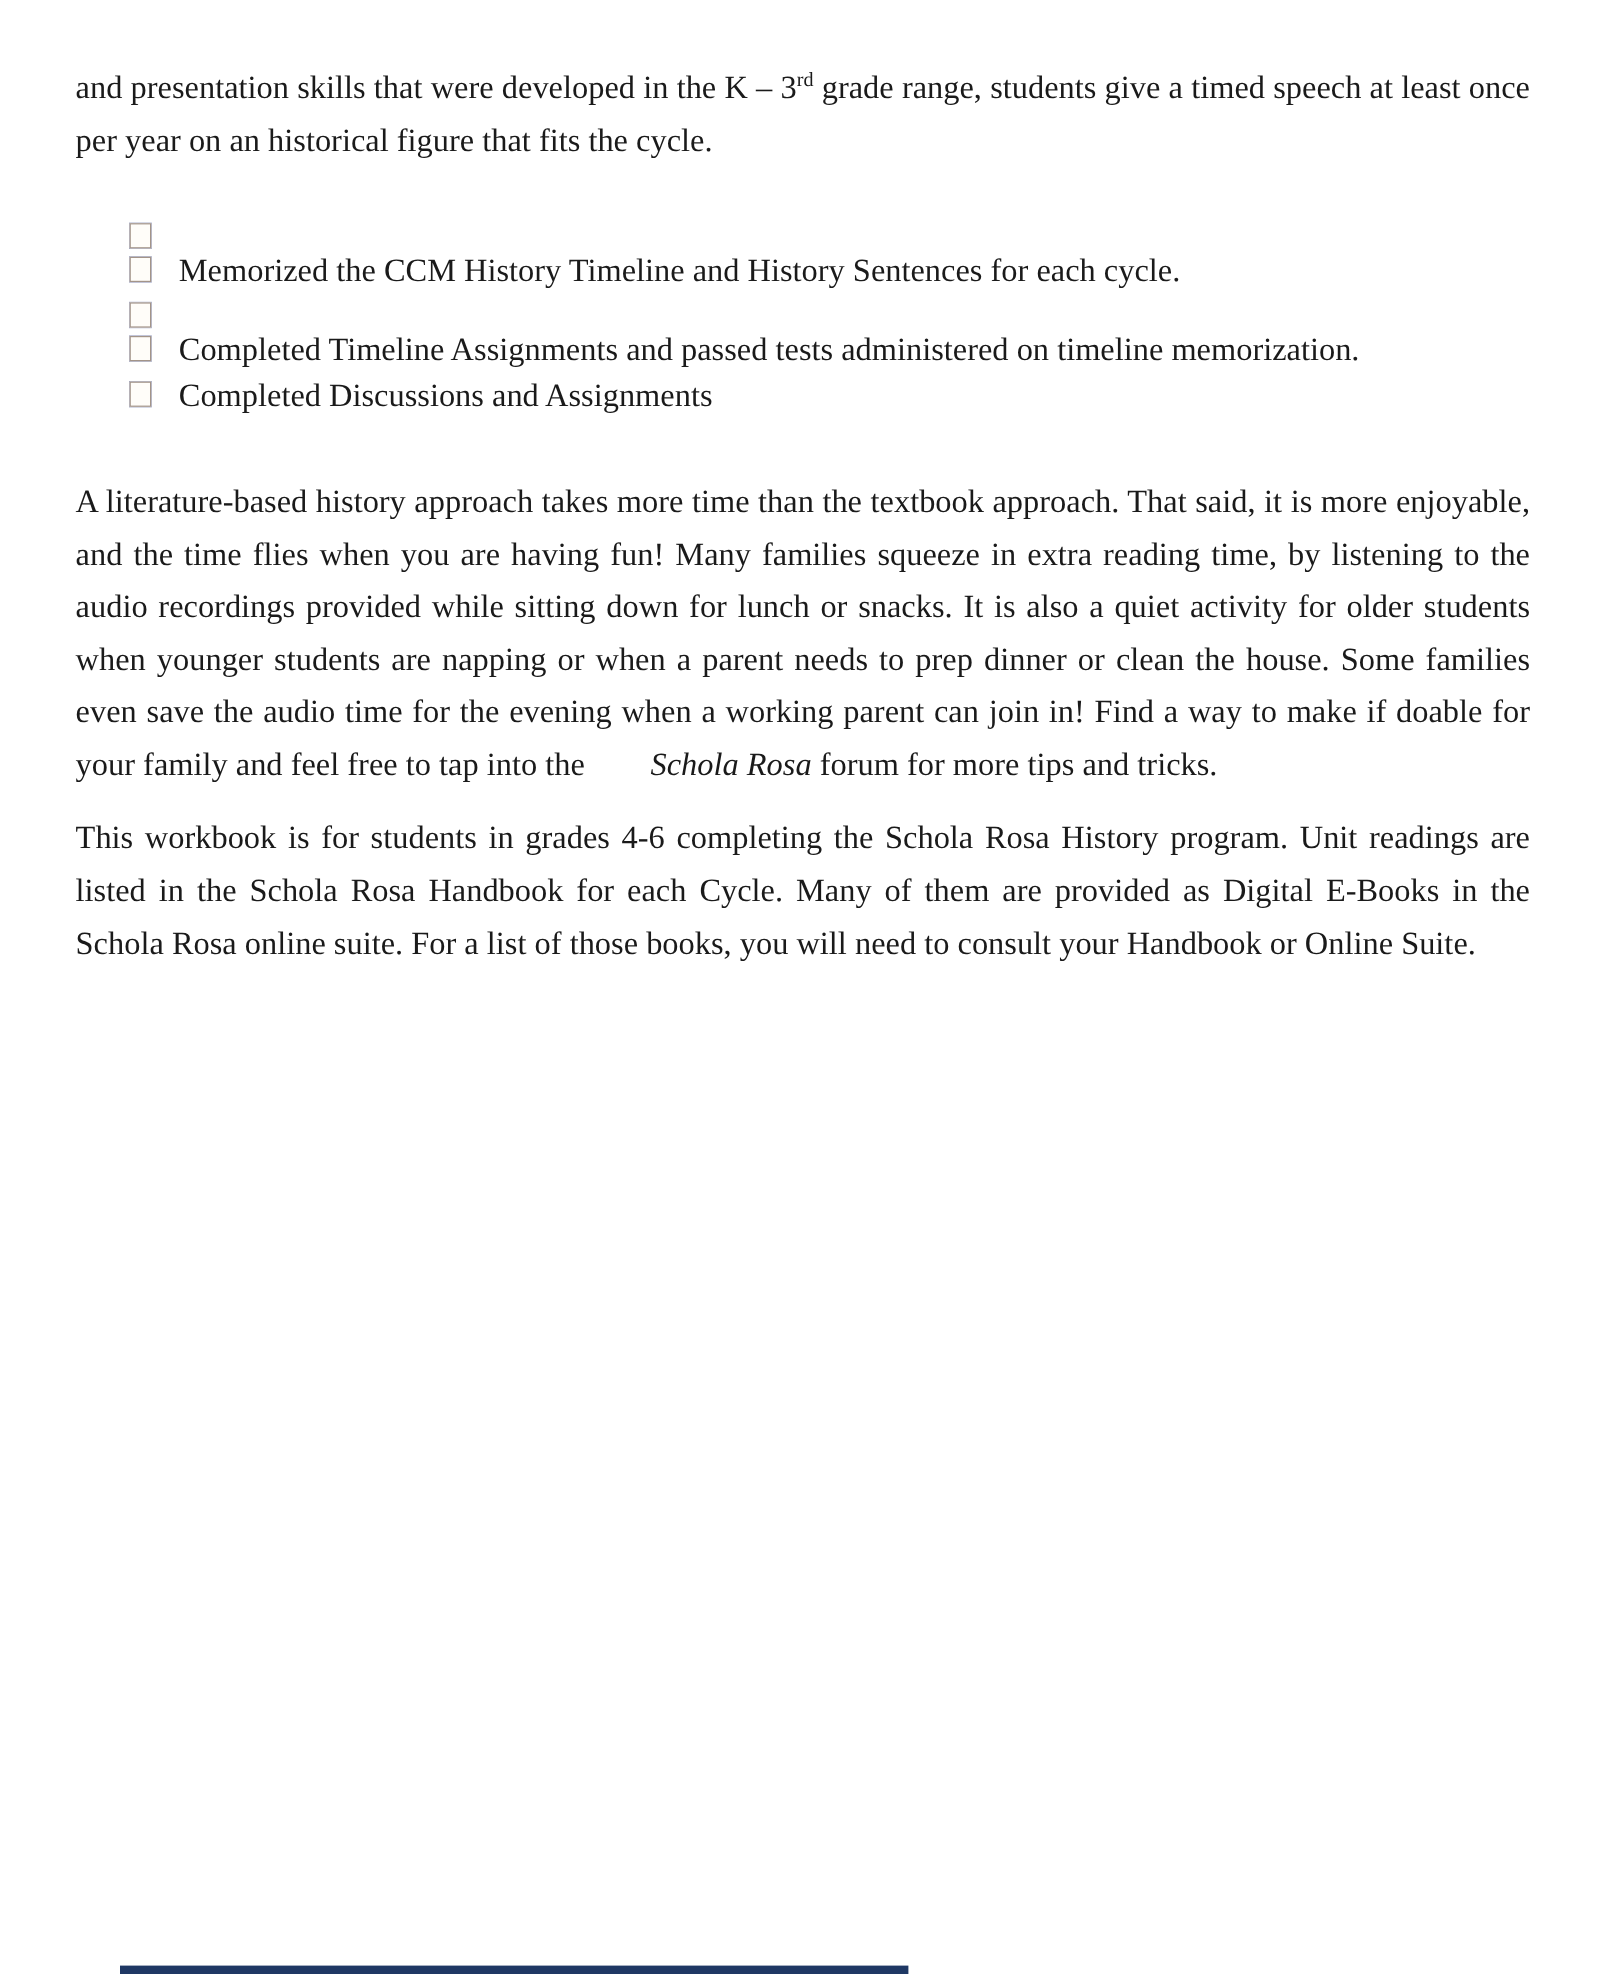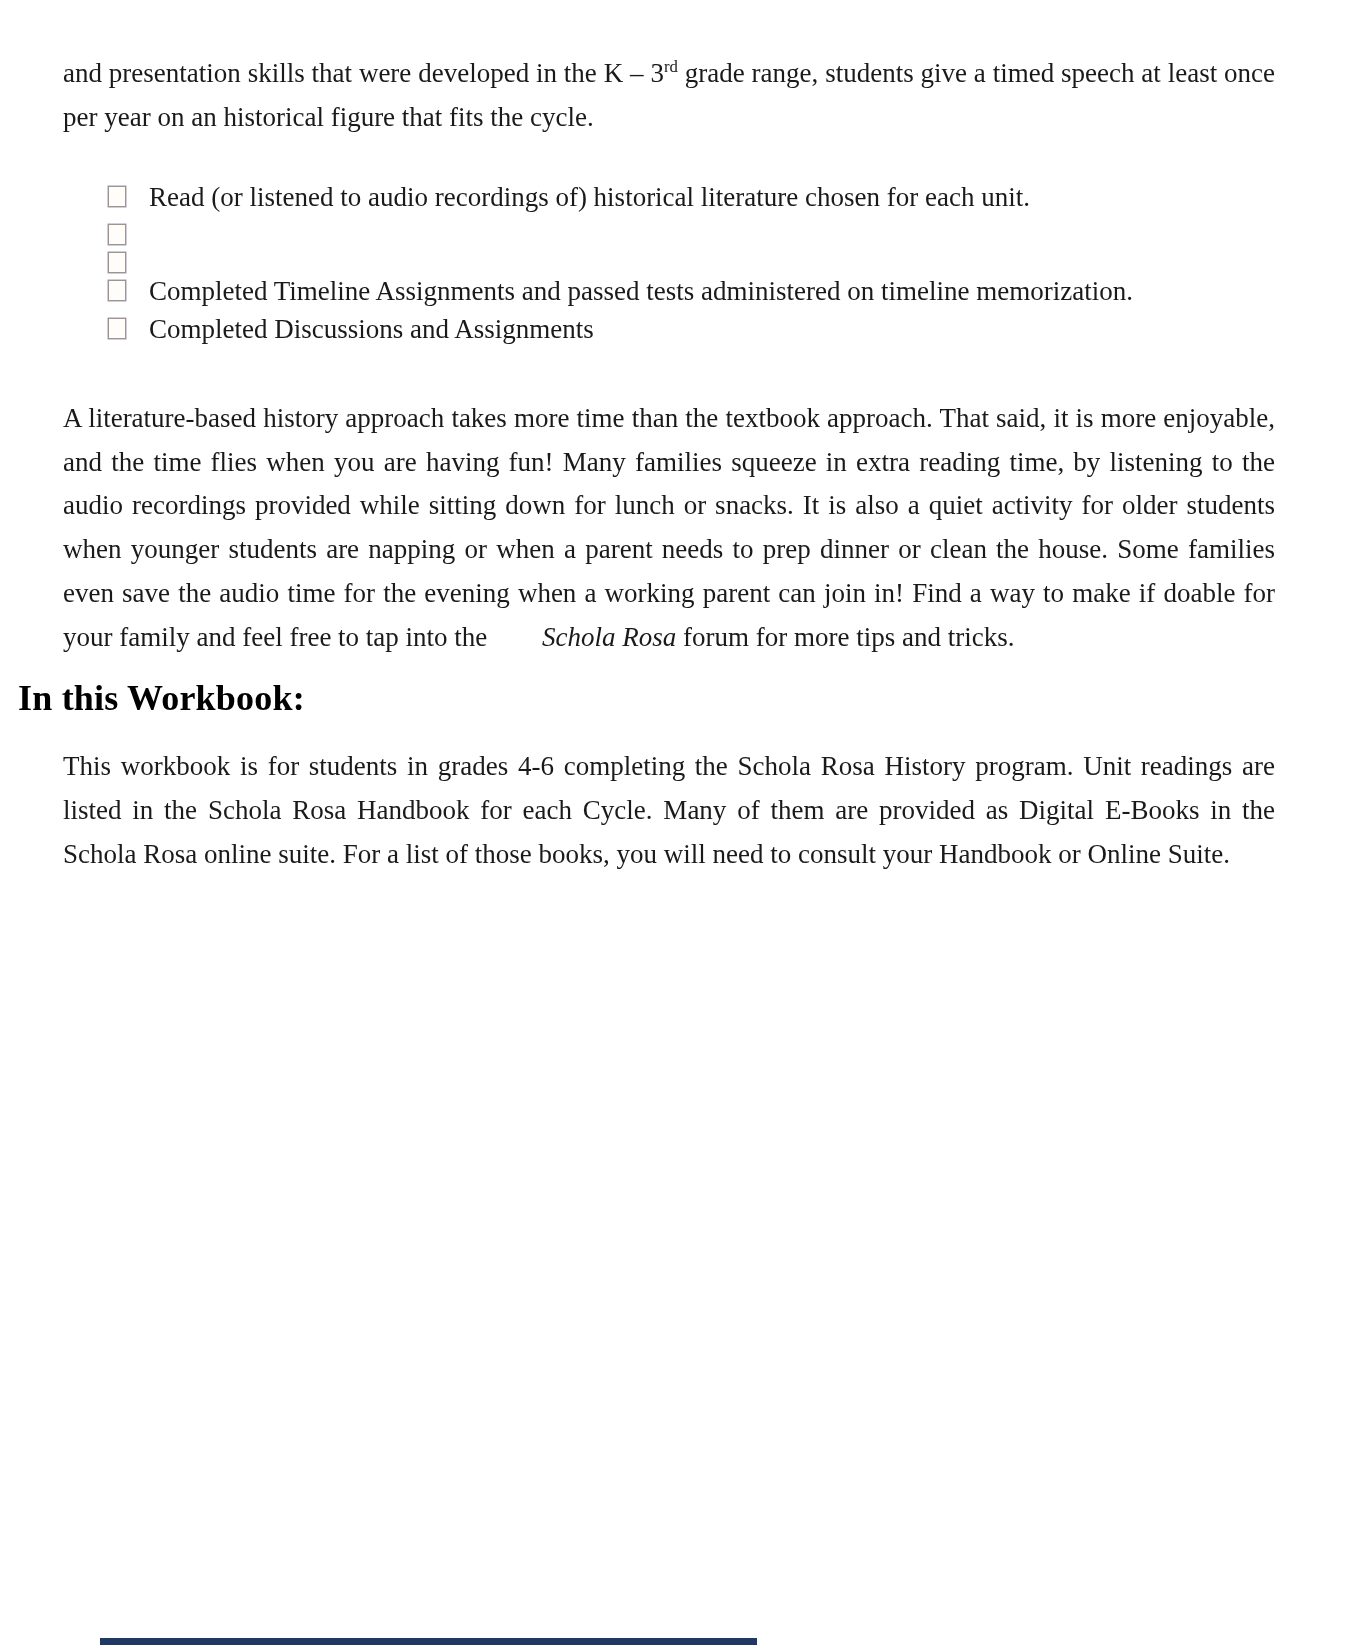--- a/index.html
+++ b/index.html
@@ -71,39 +71,38 @@
 <body>
 
 <div class="page">
 
   <p class="para"><span>and presentation skills that were developed in the K – 3</span><sup>rd</sup><span> grade range, students give a timed speech at least once per year on an historical figure that fits the cycle.</span></p>
 
 
   <ul class="checklist">
     <li class="checklist-item">
       <span class="checkbox"></span>
-      <span>Read (or listened to audio recordings of) historical literature chosen for each unit.</span>
     </li>
     <li class="checklist-item">
       <span class="checkbox"></span>
+      <span>Memorized the CCM History Timeline and History Sentences for each cycle.</span>
     </li>
     <li class="checklist-item">
       <span class="checkbox"></span>
     </li>
     <li class="checklist-item">
       <span class="checkbox"></span>
       <span>Completed Timeline Assignments and passed tests administered on timeline memorization.</span>
     </li>
     <li class="checklist-item">
       <span class="checkbox"></span>
       <span>Completed Discussions and Assignments</span>
     </li>
   </ul>
 
   <p class="para" style="margin-bottom: 18px;"><span>A literature-based history approach takes more time than the textbook approach. That said, it is more enjoyable, and the time flies when you are having fun! Many families squeeze in extra reading time, by listening to the audio recordings provided while sitting down for lunch or snacks. It is also a quiet activity for older students when younger students are napping or when a parent needs to prep dinner or clean the house.  Some families even save the audio time for the evening when a working parent can join in! Find a way to make if doable for your family and feel free to tap into the </span><span class="italic">Schola Rosa</span><span> forum for more tips and tricks.</span></p>
 
-  <h2 class="section-heading">In this Workbook:</h2>
 
   <p class="para">This workbook is for students in grades 4-6 completing the Schola Rosa History program. Unit readings are listed in the Schola Rosa Handbook for each Cycle. Many of them are provided as Digital E-Books in the Schola Rosa online suite. For a list of those books, you will need to consult your Handbook or Online Suite.</p>
 
   <div class="footer-bar" style="background-color: rgb(31, 56, 100);"></div>
 
 </div>
 
 </body></html>

